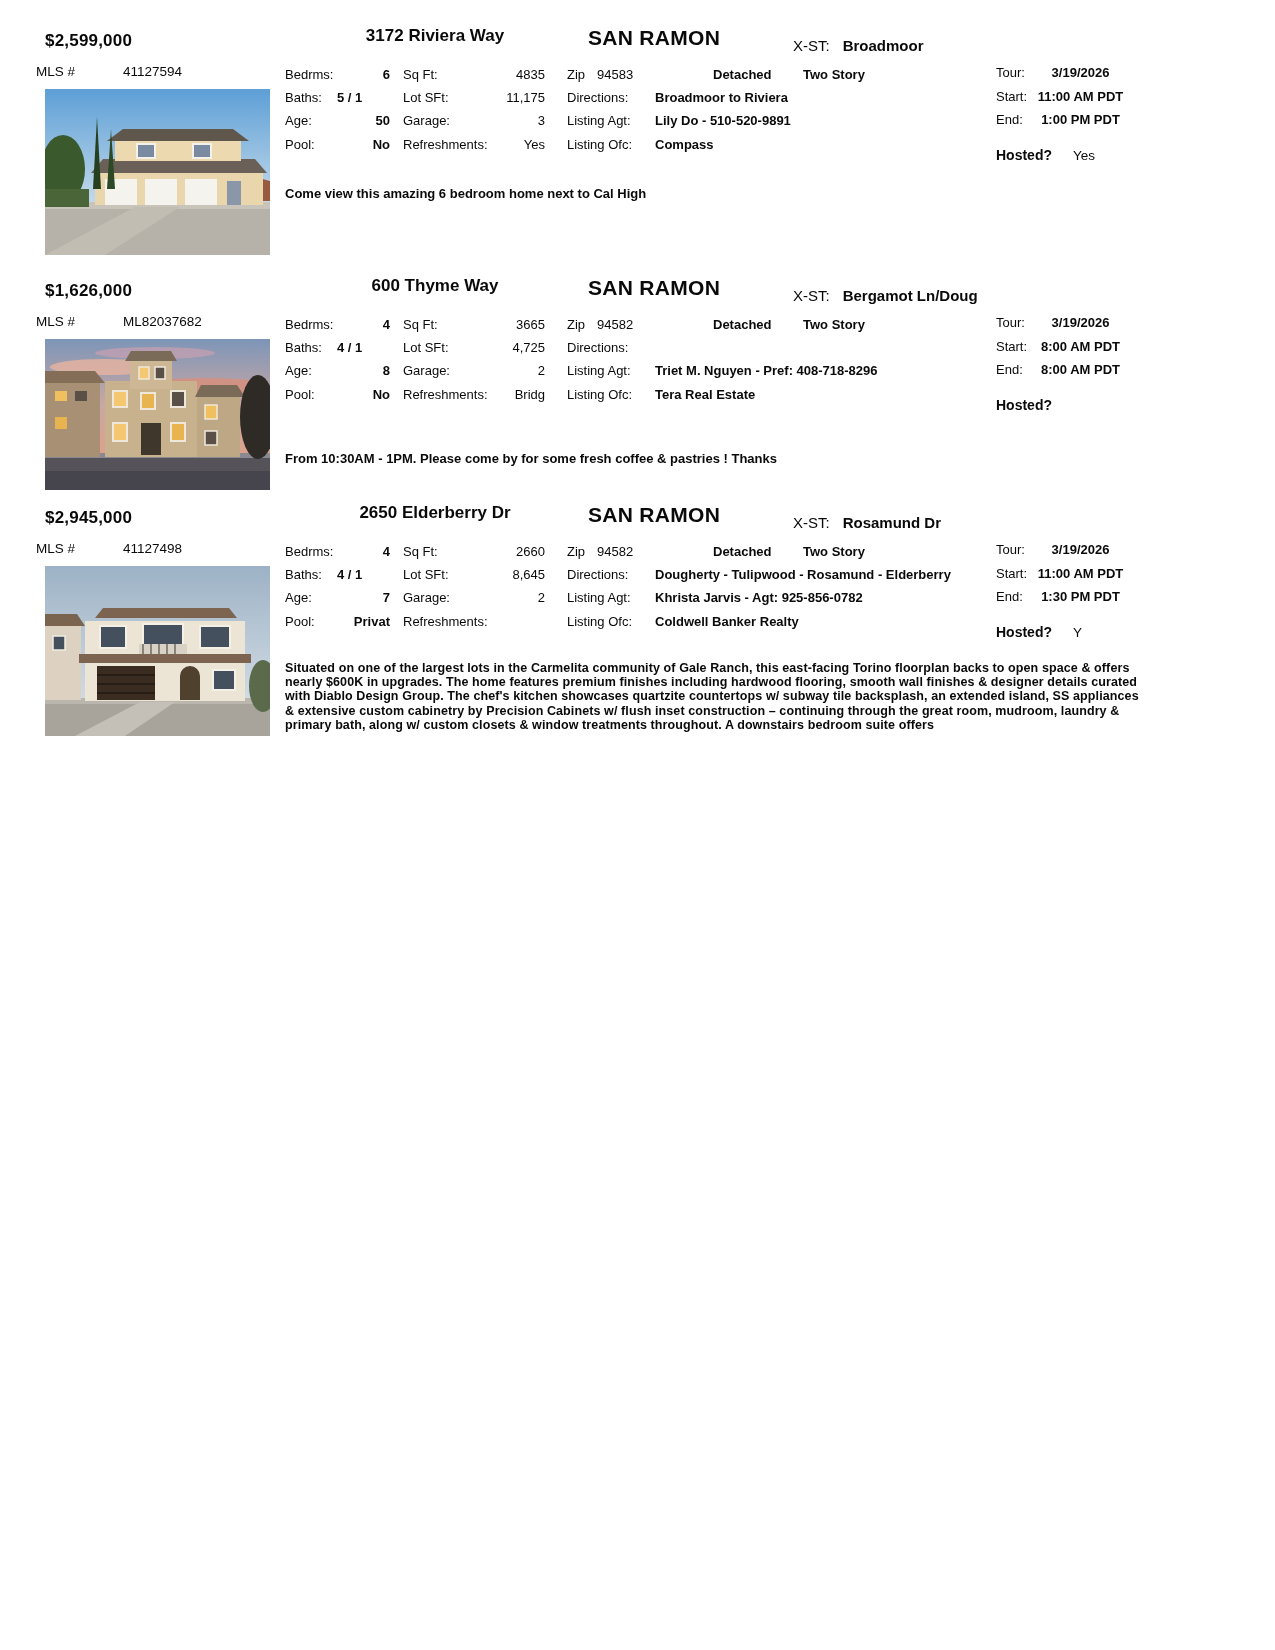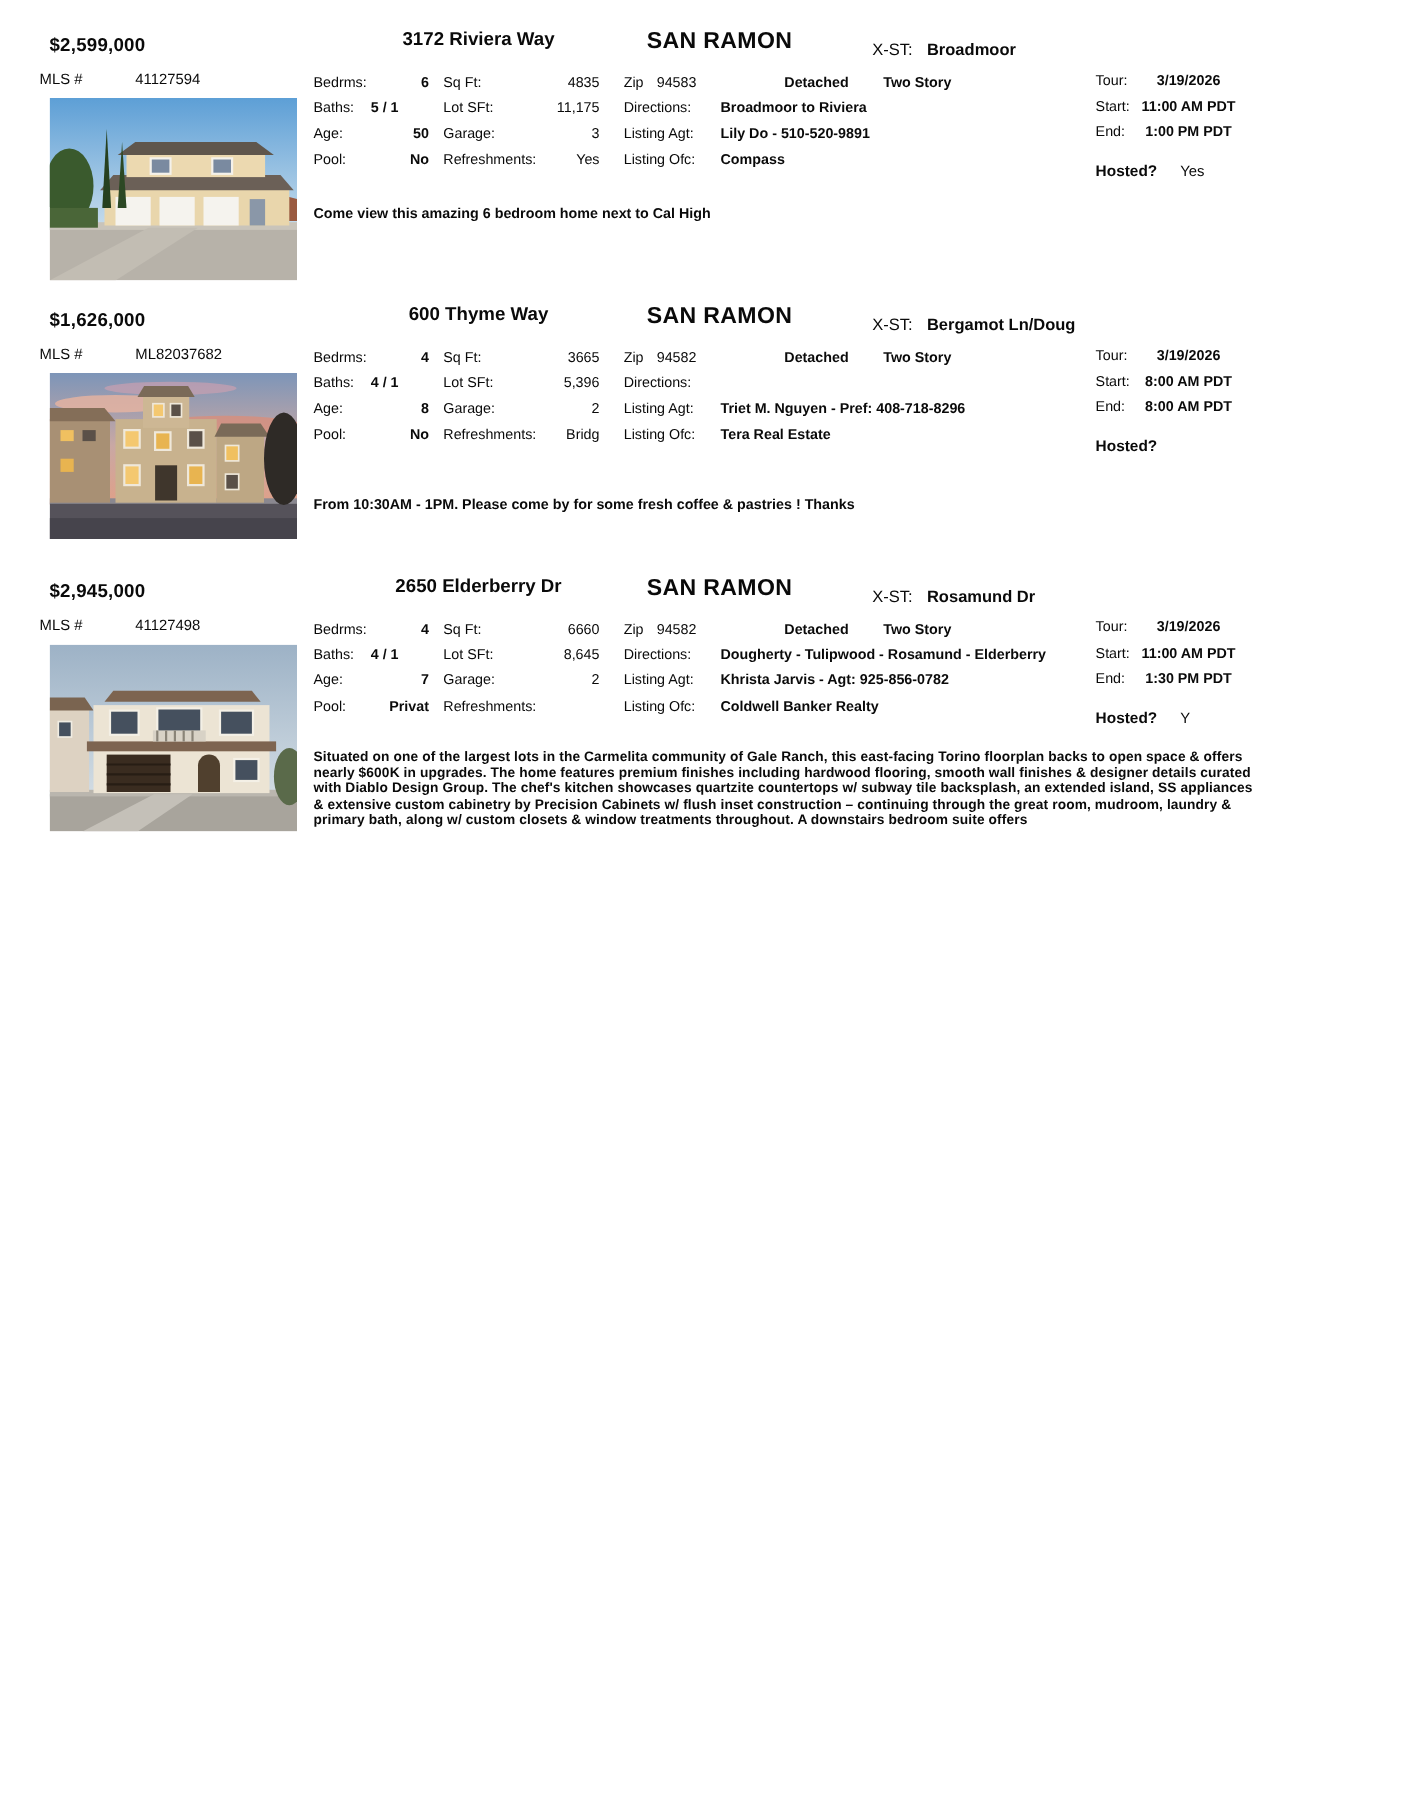--- a/index.html
+++ b/index.html
@@ -4,21 +4,21 @@
 <style>
   html,body{margin:0;padding:0}
   body{
     width:1275px;height:1650px;background:#ffffff;position:relative;
     font-family:"Liberation Sans",sans-serif;color:#0a0a0a;
     -webkit-font-smoothing:antialiased;
   }
   .listing{position:absolute;left:0;width:1201px}
   .l0{top:20px;height:240px}
   .l1{top:270px;height:232px}
-  .l2{top:517px;height:280px}
+  .l2{top:497px;height:280px}
 
   .cell{position:absolute;font-size:13px;white-space:nowrap}
 
   .price{position:absolute;left:45px;top:11px;font-size:17px;font-weight:bold;letter-spacing:.2px}
   .address{position:absolute;left:285px;top:6px;width:300px;text-align:center;font-size:17px;font-weight:bold}
   .city{position:absolute;left:588px;top:6px;font-size:21px;font-weight:bold;letter-spacing:.3px}
   .xst{position:absolute;left:793px;top:17px;font-size:15px;white-space:nowrap}
   .xst .xst-v{font-weight:bold;margin-left:13px}
 
   .mls-l{left:36px;top:44px;font-size:13.5px}
@@ -194,21 +194,21 @@
   <div class="cell r2 ca-l">Baths:</div>
   <div class="cell r2 ca-baths">4 / 1</div>
   <div class="cell r3 ca-l">Age:</div>
   <div class="cell r3 ca-v">8</div>
   <div class="cell r4 ca-l">Pool:</div>
   <div class="cell r4 ca-v">No</div>
 
   <div class="cell r1 cb-l">Sq Ft:</div>
   <div class="cell r1 cb-v">3665</div>
   <div class="cell r2 cb-l">Lot SFt:</div>
-  <div class="cell r2 cb-v">5,396</div>
+  <div class="cell r2 cb-v">4,725</div>
   <div class="cell r3 cb-l">Garage:</div>
   <div class="cell r3 cb-v">2</div>
   <div class="cell r4 cb-l">Refreshments:</div>
   <div class="cell r4 cb-v">Bridg</div>
 
   <div class="cell r1 cc-l">Zip</div>
   <div class="cell r1 cc-zip">94582</div>
   <div class="cell r1 cc-dwell">Detached</div>
   <div class="cell r1 cc-story">Two Story</div>
   <div class="cell r2 cc-l">Directions:</div>
@@ -280,21 +280,21 @@
   <div class="cell r1 ca-l">Bedrms:</div>
   <div class="cell r1 ca-v">4</div>
   <div class="cell r2 ca-l">Baths:</div>
   <div class="cell r2 ca-baths">4 / 1</div>
   <div class="cell r3 ca-l">Age:</div>
   <div class="cell r3 ca-v">7</div>
   <div class="cell r4 ca-l">Pool:</div>
   <div class="cell r4 ca-v">Privat</div>
 
   <div class="cell r1 cb-l">Sq Ft:</div>
-  <div class="cell r1 cb-v">6660</div>
+  <div class="cell r1 cb-v">2660</div>
   <div class="cell r2 cb-l">Lot SFt:</div>
   <div class="cell r2 cb-v">8,645</div>
   <div class="cell r3 cb-l">Garage:</div>
   <div class="cell r3 cb-v">2</div>
   <div class="cell r4 cb-l">Refreshments:</div>
   <div class="cell r4 cb-v"></div>
 
   <div class="cell r1 cc-l">Zip</div>
   <div class="cell r1 cc-zip">94582</div>
   <div class="cell r1 cc-dwell">Detached</div>

